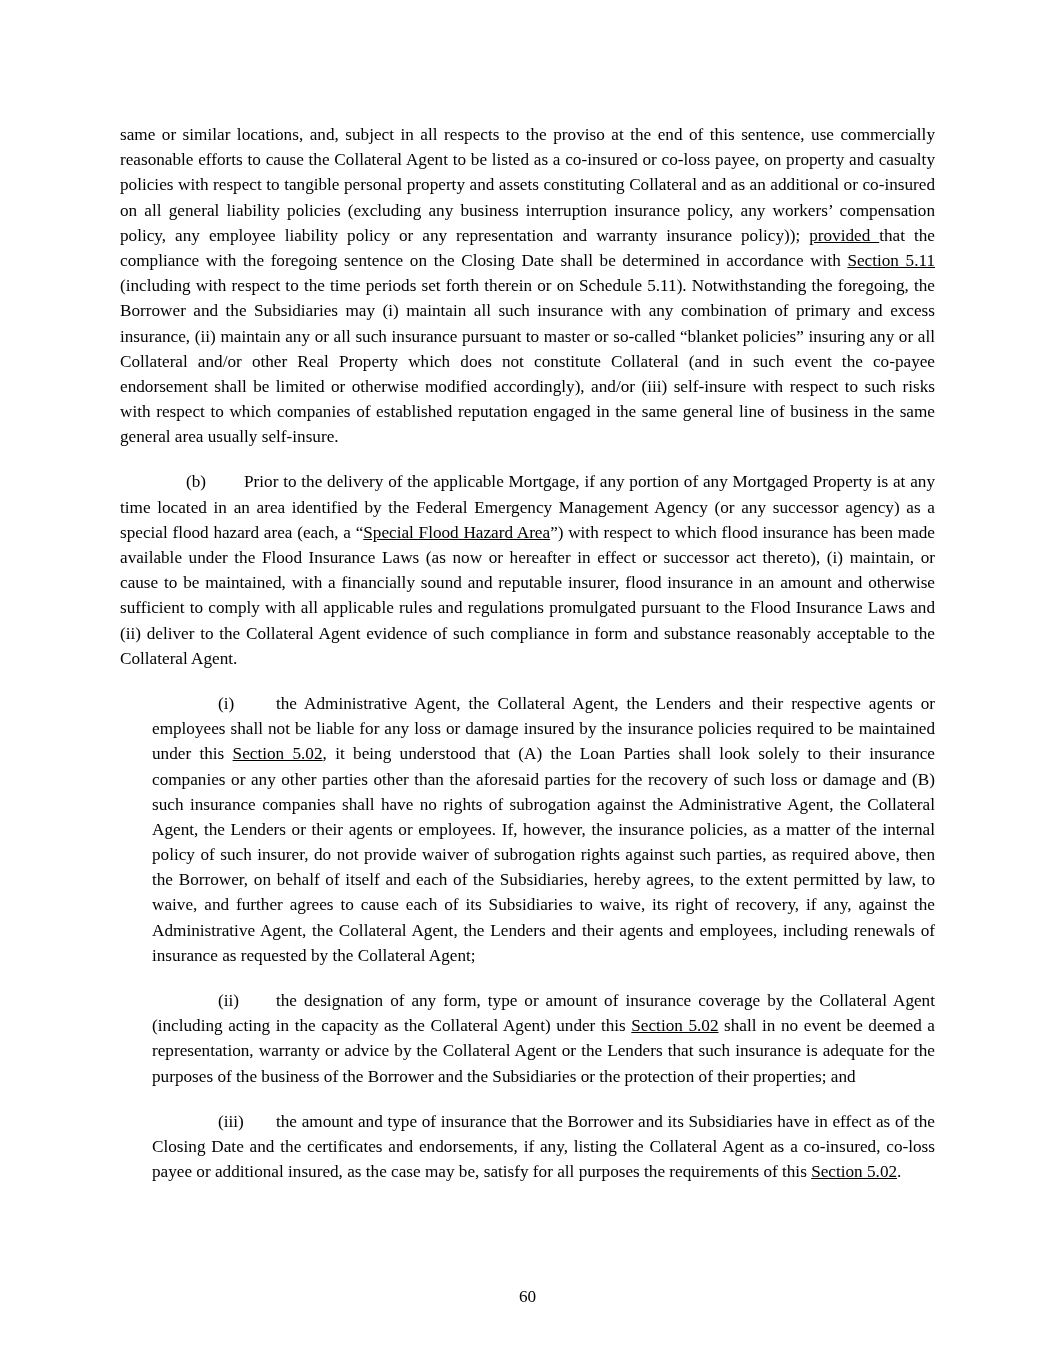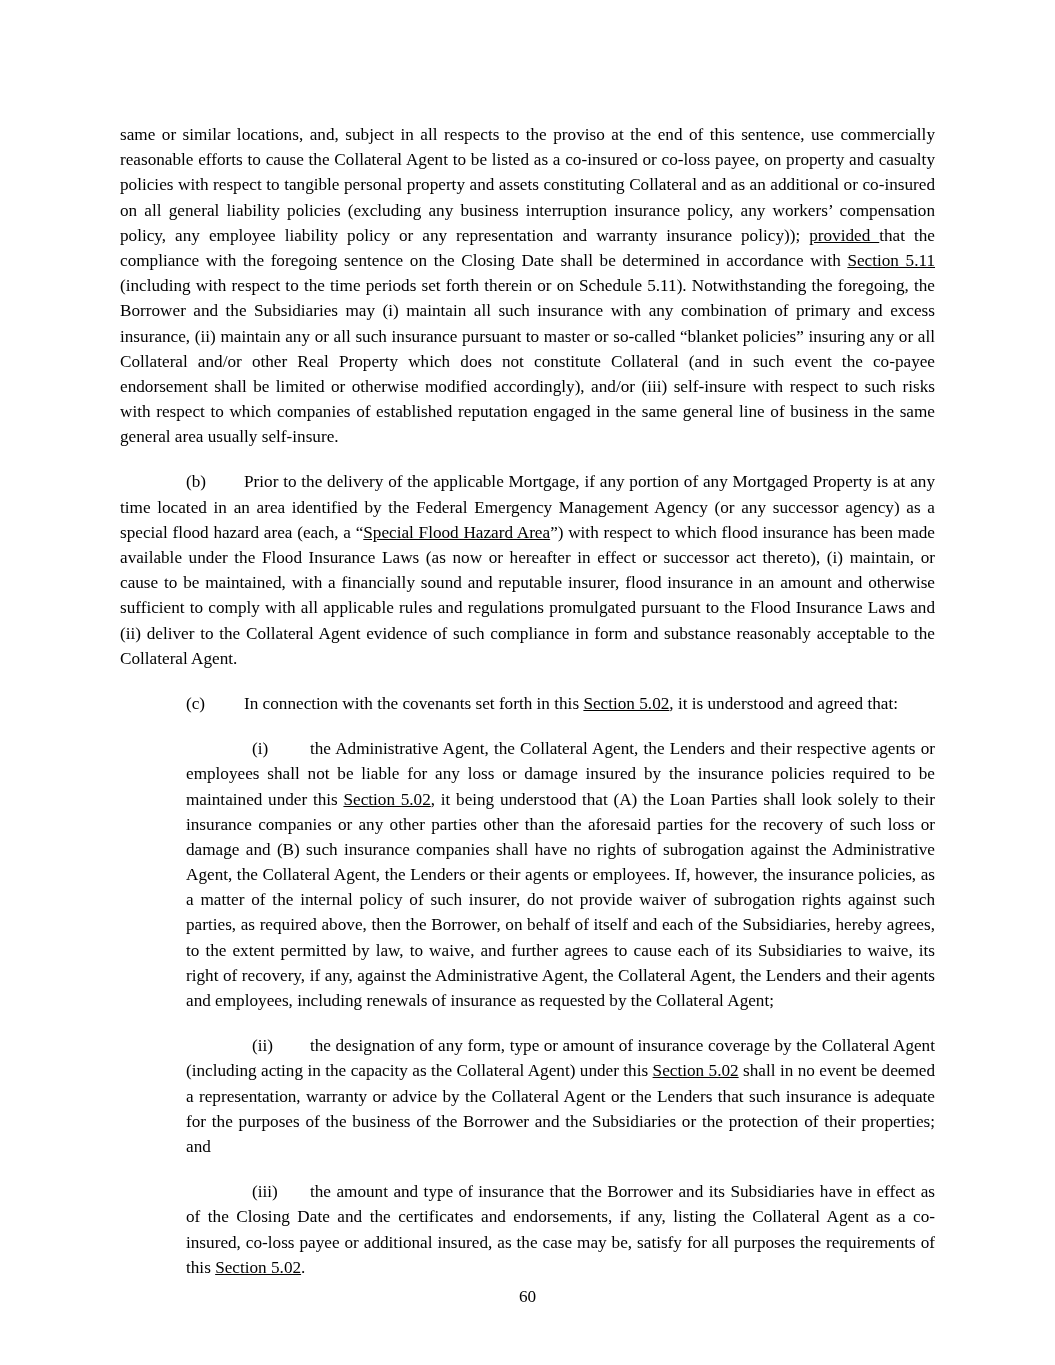--- a/index.html
+++ b/index.html
@@ -23,21 +23,21 @@
   .body-text {
     font-size: 17.2px;
     line-height: 1.465;
     text-align: justify;
     text-justify: inter-word;
   }
   p.para {
     margin: 0 0 20px 0;
   }
   .indent-block {
-    margin-left: 66px;
+    margin-left: 32px;
   }
   .ti {
     display: inline-block;
     width: 66px;
   }
   .ti-label {
     display: inline-block;
     width: 58px;
   }
   .u {
@@ -56,23 +56,20 @@
 <body>
 
 <div class="page">
   <div class="body-text" id="body-content">
       <div>
         <p class="para"><span>same or similar locations, and, subject in all respects to the proviso at the end of this sentence, use commercially reasonable efforts to cause the Collateral Agent to be listed as a co-insured or co-loss payee, on property and casualty policies with respect to tangible personal property and assets constituting Collateral and as an additional or co-insured on all general liability policies (excluding any business interruption insurance policy, any workers’ compensation policy, any employee liability policy or any representation and warranty insurance policy)); </span><span class="u">provided </span><span>that the compliance with the foregoing sentence on the Closing Date shall be determined in accordance with </span><span class="u">Section 5.11</span><span> (including with respect to the time periods set forth therein or on Schedule 5.11).  Notwithstanding the foregoing, the Borrower and the Subsidiaries may (i) maintain all such insurance with any combination of primary and excess insurance, (ii) maintain any or all such insurance pursuant to master or so-called “blanket policies” insuring any or all Collateral and/or other Real Property which does not constitute Collateral (and in such event the co-payee endorsement shall be limited or otherwise modified accordingly), and/or (iii) self-insure with respect to such risks with respect to which companies of established reputation engaged in the same general line of business in the same general area usually self-insure.</span></p>
       </div>
       <div>
         <p class="para"><span class="ti">&nbsp;</span><span class="ti-label">(b)</span><span>Prior to the delivery of the applicable Mortgage, if any portion of any Mortgaged Property is at any time located in an area identified by the Federal Emergency Management Agency (or any successor agency) as a special flood hazard area (each, a “</span><span class="u">Special Flood Hazard Area</span><span>”) with respect to which flood insurance has been made available under the Flood Insurance Laws (as now or hereafter in effect or successor act thereto), (i) maintain, or cause to be maintained, with a financially sound and reputable insurer, flood insurance in an amount and otherwise sufficient to comply with all applicable rules and regulations promulgated pursuant to the Flood Insurance Laws and (ii) deliver to the Collateral Agent evidence of such compliance in form and substance reasonably acceptable to the Collateral Agent.</span></p>
       </div>
-      <div>
-        <p class="para"><span class="ti">&nbsp;</span><span class="ti-label">(c)</span><span>In connection with the covenants set forth in this </span><span class="u">Section 5.02</span><span>, it is understood and agreed that:</span></p>
-      </div>
       <div class="indent-block">
         <p class="para"><span class="ti">&nbsp;</span><span class="ti-label">(i)</span><span>the Administrative Agent, the Collateral Agent, the Lenders and their respective agents or employees shall not be liable for any loss or damage insured by the insurance policies required to be maintained under this </span><span class="u">Section 5.02</span><span>, it being understood that (A) the Loan Parties shall look solely to their insurance companies or any other parties other than the aforesaid parties for the recovery of such loss or damage and (B) such insurance companies shall have no rights of subrogation against the Administrative Agent, the Collateral Agent, the Lenders or their agents or employees.  If, however, the insurance policies, as a matter of the internal policy of such insurer, do not provide waiver of subrogation rights against such parties, as required above, then the Borrower, on behalf of itself and each of the Subsidiaries, hereby agrees, to the extent permitted by law, to waive, and further agrees to cause each of its Subsidiaries to waive, its right of recovery, if any, against the Administrative Agent, the Collateral Agent, the Lenders and their agents and employees, including renewals of insurance as requested by the Collateral Agent;</span></p>
       </div>
       <div class="indent-block">
         <p class="para"><span class="ti">&nbsp;</span><span class="ti-label">(ii)</span><span>the designation of any form, type or amount of insurance coverage by the Collateral Agent (including acting in the capacity as the Collateral Agent) under this </span><span class="u">Section 5.02</span><span> shall in no event be deemed a representation, warranty or advice by the Collateral Agent or the Lenders that such insurance is adequate for the purposes of the business of the Borrower and the Subsidiaries or the protection of their properties; and</span></p>
       </div>
       <div class="indent-block">
         <p class="para"><span class="ti">&nbsp;</span><span class="ti-label">(iii)</span><span>the amount and type of insurance that the Borrower and its Subsidiaries have in effect as of the Closing Date and the certificates and endorsements, if any, listing the Collateral Agent as a co-insured, co-loss payee or additional insured, as the case may be, satisfy for all purposes the requirements of this </span><span class="u">Section 5.02</span><span>.</span></p>
       </div>
     </div>

